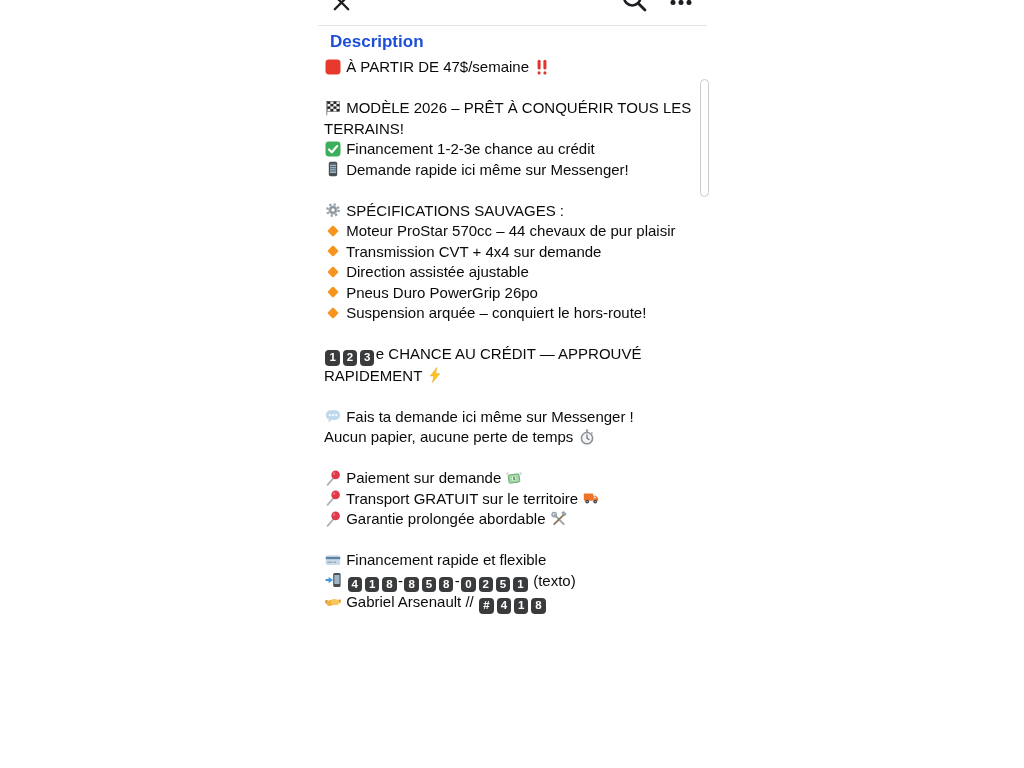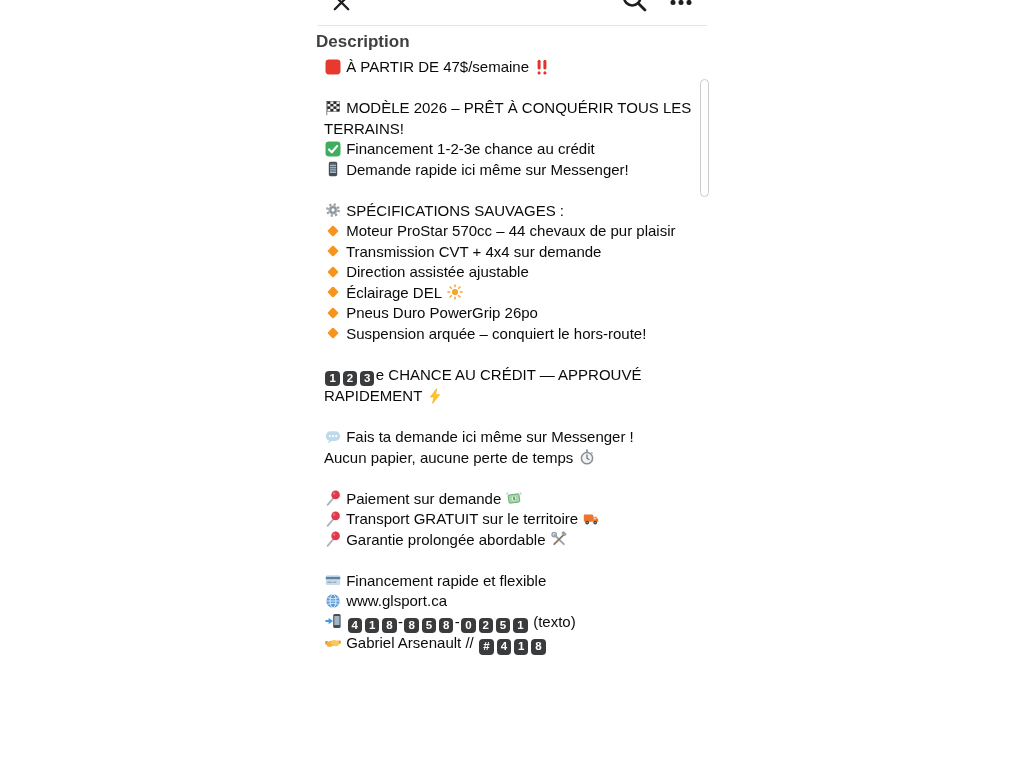--- a/index.html
+++ b/index.html
@@ -7,21 +7,21 @@
   body {
     width:1024px; height:768px; background:#ffffff; overflow:hidden; position:relative;
     font-family:"Liberation Sans", sans-serif; color:#0a0a0a;
   }
   .topbar-btn { position:absolute; cursor:pointer; }
   .close-btn  { left:330px; top:-9px;  width:23px; height:23px; }
   .search-btn { left:620px; top:-15px; width:28px; height:28px; }
   .more-btn   { left:669px; top:-1px;  width:24px; height:8px; }
   .topbar-btn svg { width:100%; height:100%; display:block; }
   .divider { position:absolute; left:318px; top:25px; width:389px; height:1px; background:#e3e5e8; }
-  .heading { position:absolute; left:316px; top:32px; font-size:17px; font-weight:700; color:#404040; }
+  .heading { position:absolute; left:330px; top:32px; font-size:17px; font-weight:700; color:#1d4ed8; }
   .content { position:absolute; left:324px; top:57px; width:380px; font-size:15px; line-height:20.5px; }
   .para { min-height:20.5px; }
   .para.blank { height:20.5px; }
   .em { display:inline-block; width:16px; height:16px; vertical-align:-2.5px; margin:0 1px; }
   .em svg { width:100%; height:100%; display:block; }
   .keycap {
     display:inline-block; width:14.5px; height:15.5px; margin:0 1.4px; vertical-align:-2px;
     background:#3a3b3d; color:#ffffff; border-radius:4px; font-size:11.5px; font-weight:700;
     text-align:center; line-height:15.5px;
   }
@@ -109,35 +109,20 @@
           <rect x="3.9" y="3.9" width="8.2" height="8.2" rx="1.2" fill="#F7941E" transform="rotate(45 8 8)"></rect>
         </svg></span> Moteur ProStar 570cc – 44 chevaux de pur plaisir</div>
     <div class="para"><span class="em"><svg viewBox="0 0 16 16">
           <rect x="3.9" y="3.9" width="8.2" height="8.2" rx="1.2" fill="#F7941E" transform="rotate(45 8 8)"></rect>
         </svg></span> Transmission CVT + 4x4 sur demande</div>
     <div class="para"><span class="em"><svg viewBox="0 0 16 16">
           <rect x="3.9" y="3.9" width="8.2" height="8.2" rx="1.2" fill="#F7941E" transform="rotate(45 8 8)"></rect>
         </svg></span> Direction assistée ajustable</div>
     <div class="para"><span class="em"><svg viewBox="0 0 16 16">
           <rect x="3.9" y="3.9" width="8.2" height="8.2" rx="1.2" fill="#F7941E" transform="rotate(45 8 8)"></rect>
-        </svg></span> Éclairage DEL <span class="em"><svg viewBox="0 0 16 16">
-          <circle cx="8" cy="8" r="3.1" fill="#F9A430"></circle>
-          <g stroke="#F9A430" stroke-width="1.5" stroke-linecap="round">
-            <line x1="8" y1="0.9" x2="8" y2="2.7"></line>
-            <line x1="8" y1="13.3" x2="8" y2="15.1"></line>
-            <line x1="0.9" y1="8" x2="2.7" y2="8"></line>
-            <line x1="13.3" y1="8" x2="15.1" y2="8"></line>
-            <line x1="3" y1="3" x2="4.3" y2="4.3"></line>
-            <line x1="11.7" y1="11.7" x2="13" y2="13"></line>
-            <line x1="13" y1="3" x2="11.7" y2="4.3"></line>
-            <line x1="4.3" y1="11.7" x2="3" y2="13"></line>
-          </g>
-        </svg></span></div>
-    <div class="para"><span class="em"><svg viewBox="0 0 16 16">
-          <rect x="3.9" y="3.9" width="8.2" height="8.2" rx="1.2" fill="#F7941E" transform="rotate(45 8 8)"></rect>
         </svg></span> Pneus Duro PowerGrip 26po</div>
     <div class="para"><span class="em"><svg viewBox="0 0 16 16">
           <rect x="3.9" y="3.9" width="8.2" height="8.2" rx="1.2" fill="#F7941E" transform="rotate(45 8 8)"></rect>
         </svg></span> Suspension arquée – conquiert le hors-route!</div>
     <div class="para blank"></div>
     <div class="para"><span class="keycap">1</span><span class="keycap">2</span><span class="keycap">3</span>e CHANCE AU CRÉDIT — APPROUVÉ RAPIDEMENT <span class="em"><svg viewBox="0 0 16 16">
           <polygon points="9.8,0.6 3.4,8.9 6.9,8.9 5.6,15.4 12.6,6.7 8.6,6.7" fill="#FFC71F" stroke="#F2A21A" stroke-width="0.6"></polygon>
         </svg></span></div>
     <div class="para blank"></div>
     <div class="para"><span class="em"><svg viewBox="0 0 16 16">
@@ -196,28 +181,20 @@
           <circle cx="3.2" cy="3.6" r="2.2" fill="none" stroke="#9AA2A9" stroke-width="1.5"></circle>
         </svg></span></div>
     <div class="para blank"></div>
     <div class="para"><span class="em"><svg viewBox="0 0 16 16">
           <rect x="0.8" y="3.2" width="14.4" height="9.8" rx="1.6" fill="#C9DAE9"></rect>
           <rect x="0.8" y="4.9" width="14.4" height="2.3" fill="#5E80A3"></rect>
           <rect x="2.4" y="9.6" width="4.8" height="1.3" fill="#8FA6BB"></rect>
           <rect x="8.2" y="9.6" width="3" height="1.3" fill="#8FA6BB"></rect>
         </svg></span> Financement rapide et flexible</div>
     <div class="para"><span class="em"><svg viewBox="0 0 16 16">
-          <circle cx="8" cy="8" r="6.7" fill="#5B9BD8"></circle>
-          <g stroke="#EAF3FB" stroke-width="0.9" fill="none">
-            <ellipse cx="8" cy="8" rx="2.9" ry="6.7"></ellipse>
-            <line x1="1.3" y1="8" x2="14.7" y2="8"></line>
-            <path d="M2.3 4.7q5.7 2.4 11.4 0M2.3 11.3q5.7-2.4 11.4 0"></path>
-          </g>
-        </svg></span> www.glsport.ca</div>
-    <div class="para"><span class="em"><svg viewBox="0 0 16 16">
           <g fill="#4596E0">
             <rect x="0.3" y="7" width="4.2" height="2.1" rx="0.8"></rect>
             <polygon points="3.6,4.9 8,8.05 3.6,11.2"></polygon>
           </g>
           <rect x="8.2" y="1" width="7.4" height="14" rx="1.5" fill="#474E54"></rect>
           <rect x="9.3" y="3" width="5.2" height="9" fill="#9FB6C7"></rect>
         </svg></span> <span class="keycap">4</span><span class="keycap">1</span><span class="keycap">8</span>-<span class="keycap">8</span><span class="keycap">5</span><span class="keycap">8</span>-<span class="keycap">0</span><span class="keycap">2</span><span class="keycap">5</span><span class="keycap">1</span> (texto)</div>
     <div class="para"><span class="em"><svg viewBox="0 0 16 16">
           <rect x="0.2" y="6" width="2.8" height="3.6" rx="0.9" fill="#E09B2D"></rect>
           <rect x="13" y="5.4" width="2.8" height="3.6" rx="0.9" fill="#E09B2D"></rect>

